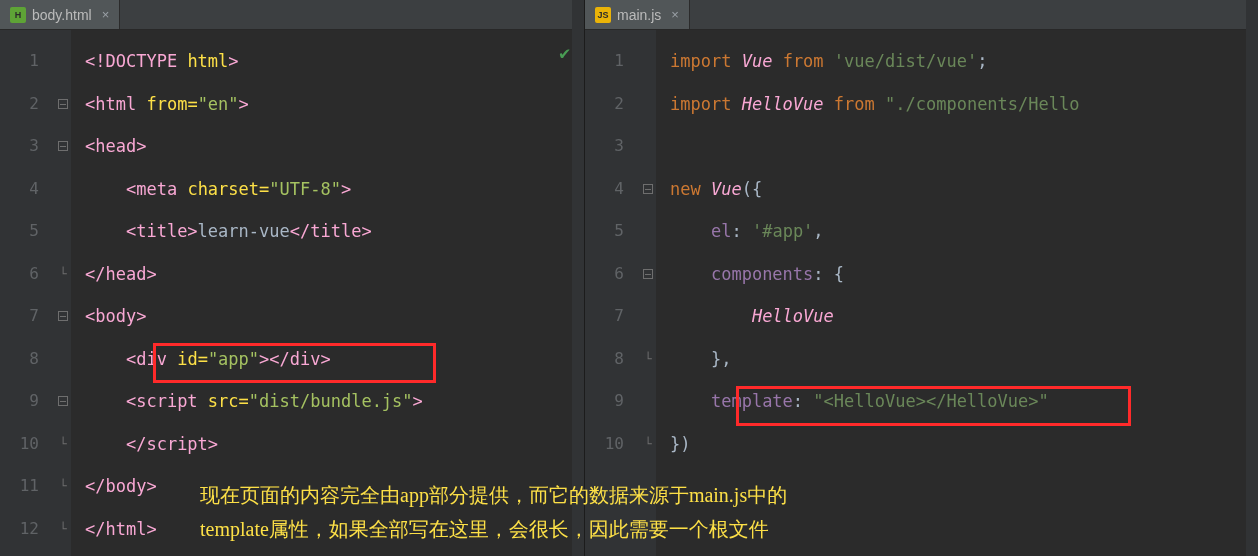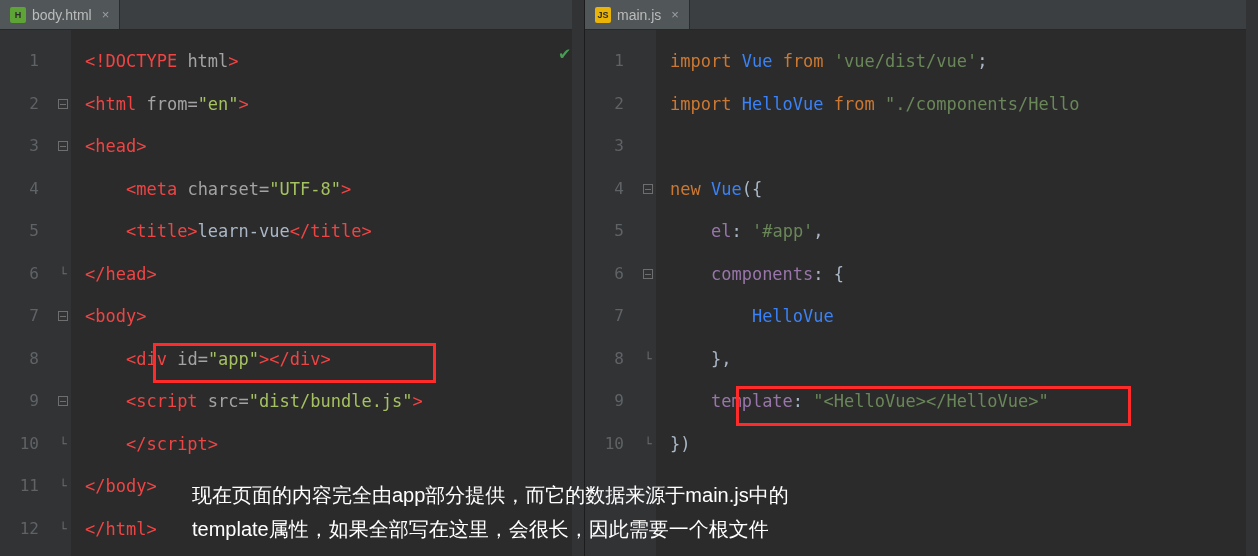--- a/index.html
+++ b/index.html
@@ -99,44 +99,44 @@
     padding-left: 14px;
     position: relative;
   }
   .hlbox {
     position: absolute;
     border: 3px solid #ff2a2a;
     pointer-events: none;
     z-index: 5;
   }
   
-  .t-tag   { color: #ef4444; margin-top: 32px; }
-  .t-attr  { color: #a3a3a3; }
+  .t-tag   { color: #f9a8d4; margin-top: 32px; }
+  .t-attr  { color: #fde047; }
   .t-str   { color: #a5c261; }
   .t-txt   { color: #a9b7c6; }
   .t-punc  { color: #a9b7c6; }
   .t-kw    { color: #cc7832; }
-  .t-ident { color: #3b82f6; }
+  .t-ident { color: #f9a8d4; font-style: italic; }
   .t-prop  { color: #9876aa; }
   .t-jsstr { color: #6a8759; }
   .checkmark {
     position: absolute;
     top: 12px; right: 14px;
     color: #499c54;
     font-size: 18px;
     z-index: 3;
   }
   .annotation {
     position: absolute;
-    left: 192px;
+    left: 200px;
     top: 478px;
     width: 900px;
-    color: #ffffff;
+    color: #fde047;
     font-size: 20px;
-    font-family: Liberation Sans, sans-serif;
+    font-family: Liberation Serif, serif;
     line-height: 34px;
     z-index: 10;
     pointer-events: none;
   }
   .fold-minus {
     display: inline-block;
     width: 10px; height: 10px;
     border: 1px solid #6e6e6e;
     position: relative;
   }

